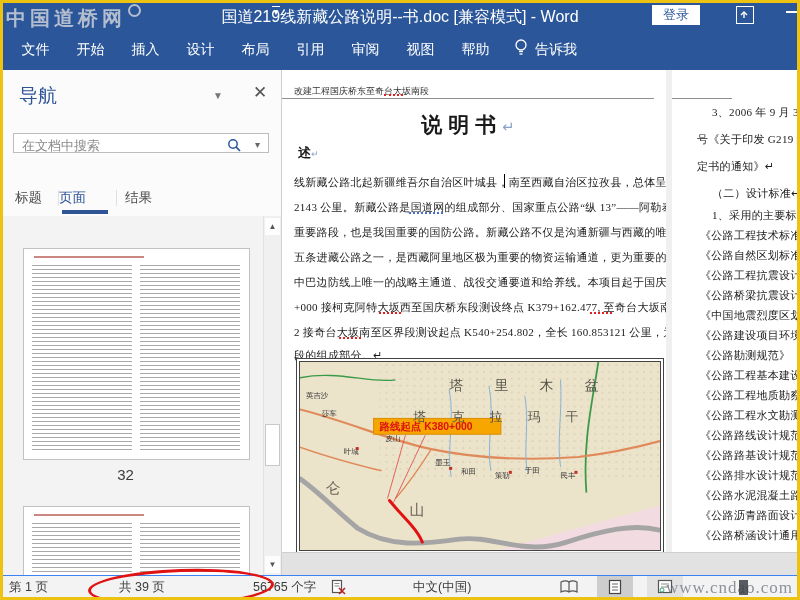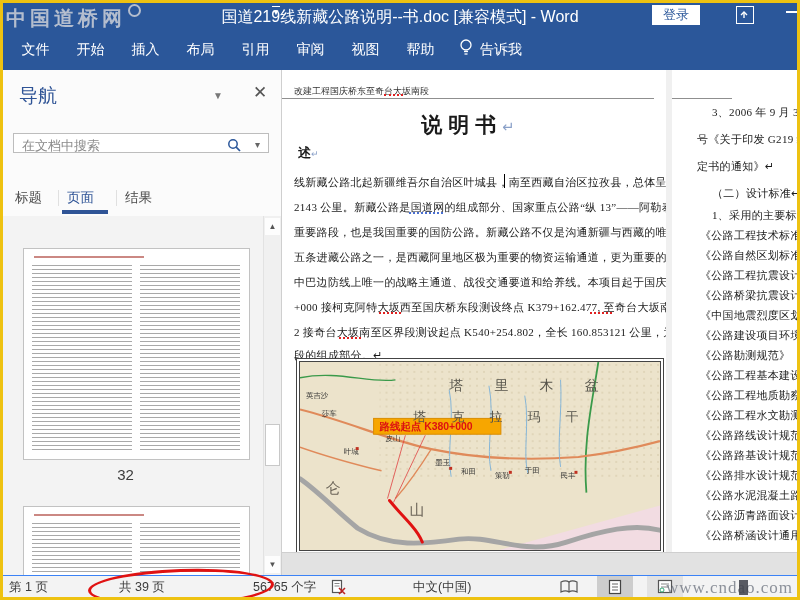--- a/index.html
+++ b/index.html
@@ -27,21 +27,21 @@
   .nav-title{position:absolute;left:16px;top:13px;color:#2f5496;font-size:19px;}
   .nav-drop{position:absolute;left:210px;top:20px;color:#777;font-size:10px;}
   .nav-close{position:absolute;left:250px;top:12px;color:#555;font-size:17px;}
   .nav-search{position:absolute;left:10px;top:63px;width:256px;height:20px;border:1px solid #bdbdbd;background:#fff;box-sizing:border-box;}
   .nav-search input{position:absolute;left:6px;top:3px;width:190px;border:0;outline:0;font-size:13px;color:#444;background:transparent;font-family:"Liberation Sans",sans-serif;}
   .nav-search input::placeholder{color:#8a8a8a;opacity:1;}
   .search-mag{position:absolute;right:26px;top:4px;}
   .search-chev{position:absolute;right:8px;top:5px;color:#666;font-size:10px;}
   .nav-tabs{position:absolute;left:0;top:117px;width:100%;height:28px;font-size:13.5px;color:#4a4a4a;}
   .ntab{position:absolute;top:2px;}
-  .ntab.t1{left:12px;} .ntab.t2{left:64px;color:#2f5496;} .ntab.t3{left:122px;}
+  .ntab.t1{left:12px;} .ntab.t2{left:56px;color:#2f5496;} .ntab.t3{left:122px;}
   .ntab-sep{position:absolute;top:3px;width:1px;height:16px;background:#e0e0e0;}
   .ntab-underline{position:absolute;left:59px;top:23px;width:46px;height:4px;background:#2f5496;}
   .nav-thumbs{position:absolute;left:0;top:146px;right:17px;bottom:0;background:#f3f3f3;overflow:hidden;}
   .thumb{position:absolute;left:20px;width:225px;background:#fff;border:1px solid #c2c2c2;}
   .thumb1{top:32px;height:210px;} .thumb2{top:290px;height:150px;}
   .t-head{position:absolute;left:10px;top:7px;width:110px;height:2px;background:#b5554f;opacity:.7;}
   .t-col{position:absolute;top:16px;bottom:8px;width:100px;
     background:repeating-linear-gradient(to bottom,#a9a9a9 0 1px,transparent 1px 4px);}
   .t-col.c1{left:8px;} .t-col.c2{left:116px;}
   .thumb-label{position:absolute;left:0;top:250px;width:245px;text-align:center;font-size:15px;color:#3c3c3c;}
@@ -106,20 +106,21 @@
       </svg>
     </div>
     <div class="minimize"></div>
   </div>
   <div class="wm-top"><span>中国道桥网</span><span class="wm-ring"></span></div>
 
   <div class="ribbon">
     <span class="rtab">文件</span>
     <span class="rtab">开始</span>
     <span class="rtab">插入</span>
+    <span class="rtab">设计</span>
     <span class="rtab">布局</span>
     <span class="rtab">引用</span>
     <span class="rtab">审阅</span>
     <span class="rtab">视图</span>
     <span class="rtab">帮助</span>
     <span class="bulb">
       <svg width="16" height="20" viewBox="0 0 16 20">
         <circle cx="8" cy="8" r="5" fill="none" stroke="#fff" stroke-width="1.3"></circle>
         <line x1="6" y1="14.5" x2="10" y2="14.5" stroke="#fff" stroke-width="1.3"></line>
         <line x1="6.5" y1="17" x2="9.5" y2="17" stroke="#fff" stroke-width="1.3"></line>

